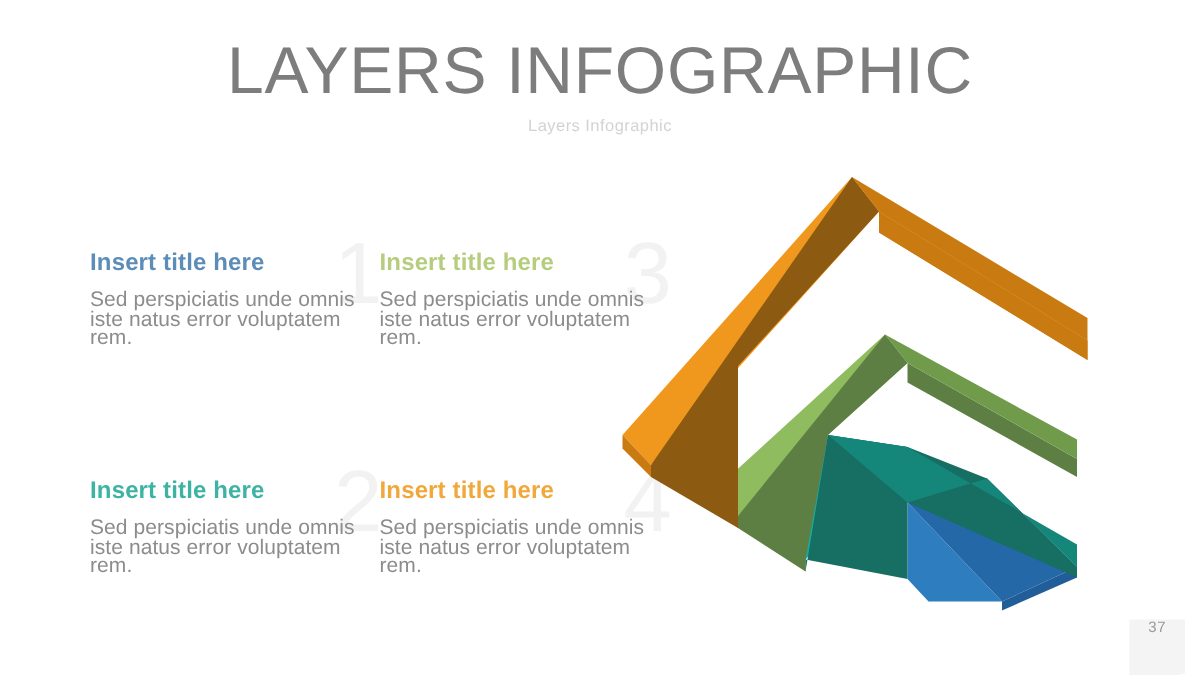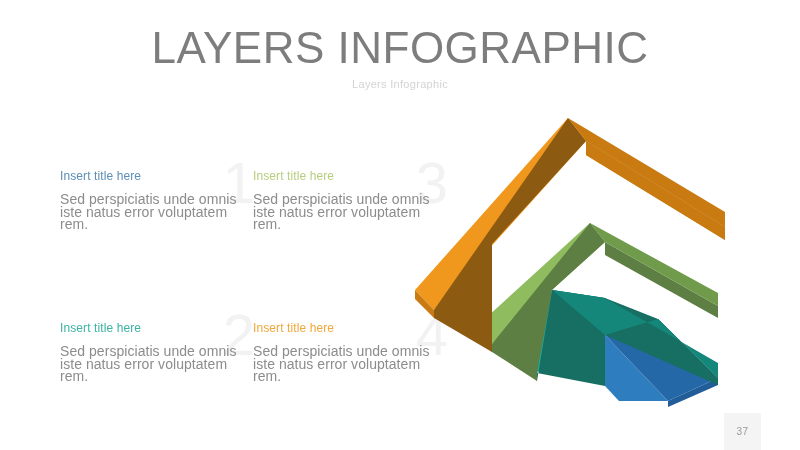--- a/index.html
+++ b/index.html
@@ -58,25 +58,25 @@
     font-size: 58px;
     line-height: 58px;
     color: #f2f2f2;
     font-weight: 400;
     z-index: 0;
     pointer-events: none;
   }
   .item-title {
     position: relative;
     z-index: 1;
-    font-size: 12px;
+    font-size: 16px;
     line-height: 16px;
     letter-spacing: 0.1px;
     margin: 0 0 9px 0;
-    font-weight: 400;
+    font-weight: 700;
   }
   .item-body {
     position: relative;
     z-index: 1;
     font-size: 14px;
     line-height: 12.5px;
     color: #8c8c8c;
     letter-spacing: 0.05px;
     white-space: pre-line;
   }
@@ -92,27 +92,26 @@
     left: 400px;
     top: 105px;
     width: 340px;
     height: 305px;
   }
   #graphic svg { display: block; }
 
   
   #page-badge {
     position: absolute;
-    left: 724px;
+    left: 753px;
     top: 413px;
     width: 37px;
     height: 37px;
     background: #f4f4f4;
     display: flex;
-    align-items: center;
     justify-content: center;
     font-size: 10px;
     color: #9a9a9a;
     letter-spacing: 0.4px;
   }
 </style>
 </head>
 <body>
 
 <div id="slide">

